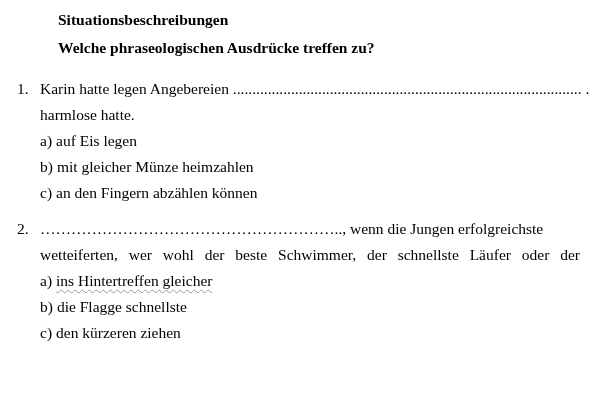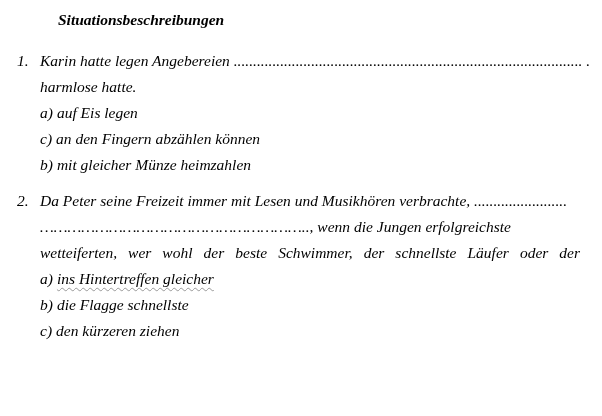--- a/index.html
+++ b/index.html
@@ -4,21 +4,21 @@
 <style>
   * { margin: 0; padding: 0; box-sizing: border-box; }
   html, body { width: 602px; height: 416px; }
   body {
     background: #ffffff;
     color: #000000;
     font-family: "Liberation Serif", "DejaVu Serif", serif;
     font-size: 15.5px;
     overflow: hidden;
   }
-  .page { width: 602px; height: 360px; overflow: hidden; font-style: italic; }
+  .page { width: 602px; height: 360px; overflow: hidden; }
   .header { padding: 6px 0 0 58px; }
   .header-line { font-weight: bold; line-height: 28px; white-space: nowrap; }
   .question { display: flex; padding-left: 17px; padding-right: 22px; }
   .question-1 { margin-top: 14px; }
   .question-2 { margin-top: 10px; }
   .q-num { width: 23px; flex: none; line-height: 26px; }
   .q-body { flex: 1; min-width: 0; }
   .q-line { line-height: 26px; white-space: nowrap; }
   .q-line.justify {
     white-space: normal;
@@ -35,43 +35,43 @@
     text-underline-offset: 3px;
   }
 </style>
 </head>
 <body>
 
 <div class="page">
 
   <div class="header">
     <div class="header-line">Situationsbeschreibungen</div>
+    <div class="header-line">Welche phraseologischen Ausdrücke treffen zu?</div>
   </div>
 
   <div class="question question-1">
     <div class="q-num">1.</div>
     <div class="q-body">
       <div class="q-line">Karin hatte legen Angebereien ..........................................................................................  .</div>
       <div class="q-line">harmlose hatte.</div>
       <div class="option">
         <span class="opt-label">a)</span><span class="opt-text">auf Eis legen</span>
       </div>
       <div class="option">
-        <span class="opt-label">c)</span><span class="opt-text">an den Fingern abzählen können</span>
+        <span class="opt-label">b)</span><span class="opt-text">mit gleicher Münze heimzahlen</span>
       </div>
       <div class="option">
-        <span class="opt-label">b)</span><span class="opt-text">mit gleicher Münze heimzahlen</span>
+        <span class="opt-label">c)</span><span class="opt-text">an den Fingern abzählen können</span>
       </div>
     </div>
   </div>
 
   <div class="question question-2">
     <div class="q-num">2.</div>
     <div class="q-body">
-      <div class="q-line">Da Peter seine Freizeit immer mit Lesen und Musikhören verbrachte, ........................</div>
       <div class="q-line">………………………………………………….., wenn die Jungen erfolgreichste</div>
       <div class="q-line justify">wetteiferten, wer wohl der beste Schwimmer, der schnellste Läufer oder der</div>
       <div class="option">
         <span class="opt-label">a)</span><span class="opt-text underline-answer">ins Hintertreffen gleicher</span>
       </div>
       <div class="option">
         <span class="opt-label">b)</span><span class="opt-text">die Flagge schnellste</span>
       </div>
       <div class="option">
         <span class="opt-label">c)</span><span class="opt-text">den kürzeren ziehen</span>

